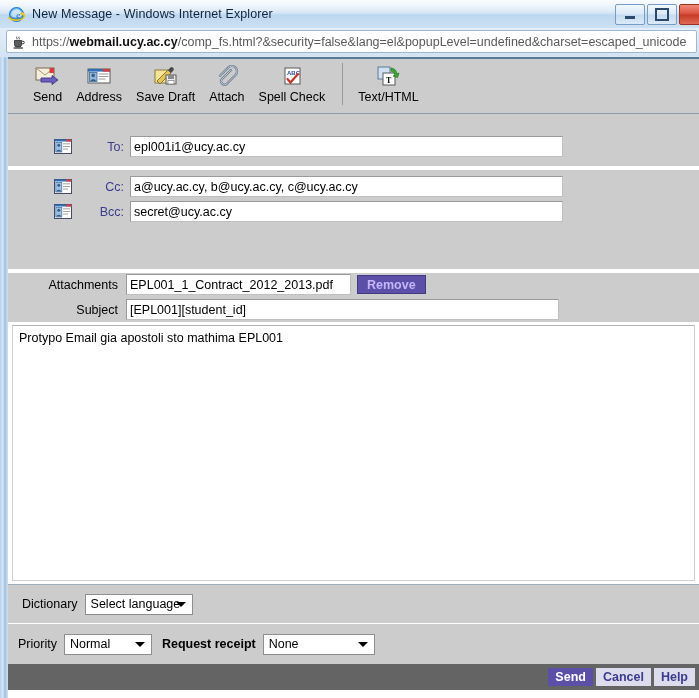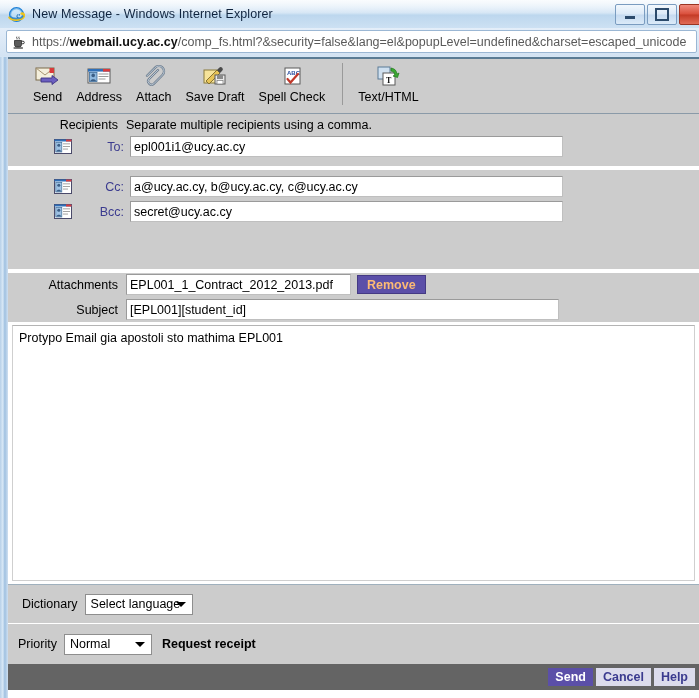--- a/index.html
+++ b/index.html
@@ -145,21 +145,21 @@
     color: #000000;
     padding: 1px 3px;
     display: flex; align-items: center;
     overflow: hidden;
     white-space: nowrap;
   }
   .addr-book-icon { width: 18px; height: 15px; }
 
   .btn-remove {
     background: #5b4fa8;
-    color: #fdba74;
+    color: #c4b5fd;
     font-size: 12.5px;
     font-weight: bold;
     border: 1px solid #443a84;
     padding: 2px 9px;
     box-sizing: border-box;
     height: 19px;
     line-height: 14px;
     display: inline-flex; align-items: center; justify-content: center;
     cursor: default;
   }
@@ -350,39 +350,39 @@
                 <rect x="13.5" y="11" width="10" height="1" fill="#9a9a9a"></rect>
                 <rect x="13.5" y="13.5" width="7" height="1" fill="#9a9a9a"></rect>
               </svg>
             </span>
             <span class="tb-label">Address</span>
           </div>
 
           <div class="tb-item">
             <span class="tb-icon">
               <svg width="28" height="22" viewBox="0 0 28 22">
-                <path d="M18 5 L9 14 a3.4 3.4 0 0 0 4.8 4.8 L22.5 10 a5.2 5.2 0 0 0 -7.4 -7.4 L7 10.8" fill="none" stroke="#6f7f90" stroke-width="2.3" stroke-linecap="round"></path>
-                <path d="M18 5 L9 14 a3.4 3.4 0 0 0 4.8 4.8 L22.5 10 a5.2 5.2 0 0 0 -7.4 -7.4 L7 10.8" fill="none" stroke="#c3cfdb" stroke-width="0.9" stroke-linecap="round"></path>
-              </svg>
-            </span>
-            <span class="tb-label">Attach</span>
-          </div>
-
-          <div class="tb-item">
-            <span class="tb-icon">
-              <svg width="28" height="22" viewBox="0 0 28 22">
                 <rect x="3" y="5" width="13" height="13" fill="#f6e39a" stroke="#8a7a3a" stroke-width="1"></rect>
                 <path d="M5 16 L16 5 l3 3 L8 19 z" fill="#e8c457" stroke="#7d6a2c" stroke-width="0.9"></path>
                 <path d="M16 5 l3 3 l2.2 -2.2 a1.6 1.6 0 0 0 -3 -3 z" fill="#4a4a4a"></path>
                 <rect x="14" y="10" width="10" height="9" fill="#e9e9e9" stroke="#5a5a5a" stroke-width="1"></rect>
                 <rect x="16" y="10" width="6" height="4" fill="#8b8b8b"></rect>
                 <rect x="16" y="15.5" width="6" height="3.5" fill="#ffffff" stroke="#7a7a7a" stroke-width="0.7"></rect>
               </svg>
             </span>
             <span class="tb-label">Save Draft</span>
+          </div>
+
+          <div class="tb-item">
+            <span class="tb-icon">
+              <svg width="28" height="22" viewBox="0 0 28 22">
+                <path d="M18 5 L9 14 a3.4 3.4 0 0 0 4.8 4.8 L22.5 10 a5.2 5.2 0 0 0 -7.4 -7.4 L7 10.8" fill="none" stroke="#6f7f90" stroke-width="2.3" stroke-linecap="round"></path>
+                <path d="M18 5 L9 14 a3.4 3.4 0 0 0 4.8 4.8 L22.5 10 a5.2 5.2 0 0 0 -7.4 -7.4 L7 10.8" fill="none" stroke="#c3cfdb" stroke-width="0.9" stroke-linecap="round"></path>
+              </svg>
+            </span>
+            <span class="tb-label">Attach</span>
           </div>
 
           <div class="tb-item">
             <span class="tb-icon">
               <svg width="28" height="22" viewBox="0 0 28 22">
                 <rect x="7" y="3" width="15" height="16" fill="#ffffff" stroke="#5a5a5a" stroke-width="1"></rect>
                 <text x="9" y="10" font-family="Liberation Sans, sans-serif" font-size="6" font-weight="bold" fill="#2a4fa0">ABC</text>
                 <path d="M9.5 14 L12.5 17.5 L20 9" fill="none" stroke="#c0392b" stroke-width="2.2" stroke-linecap="round"></path>
               </svg>
             </span>
@@ -404,24 +404,20 @@
           </div>
 
         </div>
       </div>
 
       <div class="form-region">
 
         <div class="sep-white" style="top:52px;"></div>
         <div class="sep-white" style="top:155px;"></div>
 
-        <div class="frow" style="left:0; top:4px; width:560px;">
-          <span class="flabel" style="width:110px;">Recipients</span>
-          <span class="fhint" style="margin-left:8px;">Separate multiple recipients using a comma.</span>
-        </div>
 
         <div class="frow" style="left:0; top:22px;">
           <span style="width:46px;"></span>
           <span class="addr-book-icon">
             <svg width="18" height="15" viewBox="0 0 18 15">
               <rect x="0.5" y="0.5" width="17" height="14" fill="#ffffff" stroke="#4a4a6a" stroke-width="1"></rect>
               <rect x="0.5" y="0.5" width="17" height="2" fill="#2e6fb8"></rect>
               <rect x="12" y="0.5" width="5.5" height="2" fill="#d93b3b"></rect>
               <rect x="1.8" y="3.4" width="6" height="9.6" fill="#9fc2e4" stroke="#3f6d9a" stroke-width="0.7"></rect>
               <circle cx="4.8" cy="6.2" r="1.5" fill="#3b5e86"></circle>
@@ -497,20 +493,24 @@
         </span>
       </div>
 
       <div class="prio-bar">
         <span class="bar-label" style="margin-left:6px;">Priority</span>
         <span class="select" style="width:88px;">
           <span>Normal</span>
           <span class="caret"></span>
         </span>
         <span class="bar-label" style="margin-left:10px;font-weight:bold;">Request receipt</span>
+        <span class="select" style="width:112px;">
+          <span>None</span>
+          <span class="caret"></span>
+        </span>
       </div>
 
       <div class="action-bar">
         <span class="abtn primary">Send</span>
         <span class="abtn secondary">Cancel</span>
         <span class="abtn secondary">Help</span>
       </div>
 
       <div class="bottom-white"></div>
     </div>

